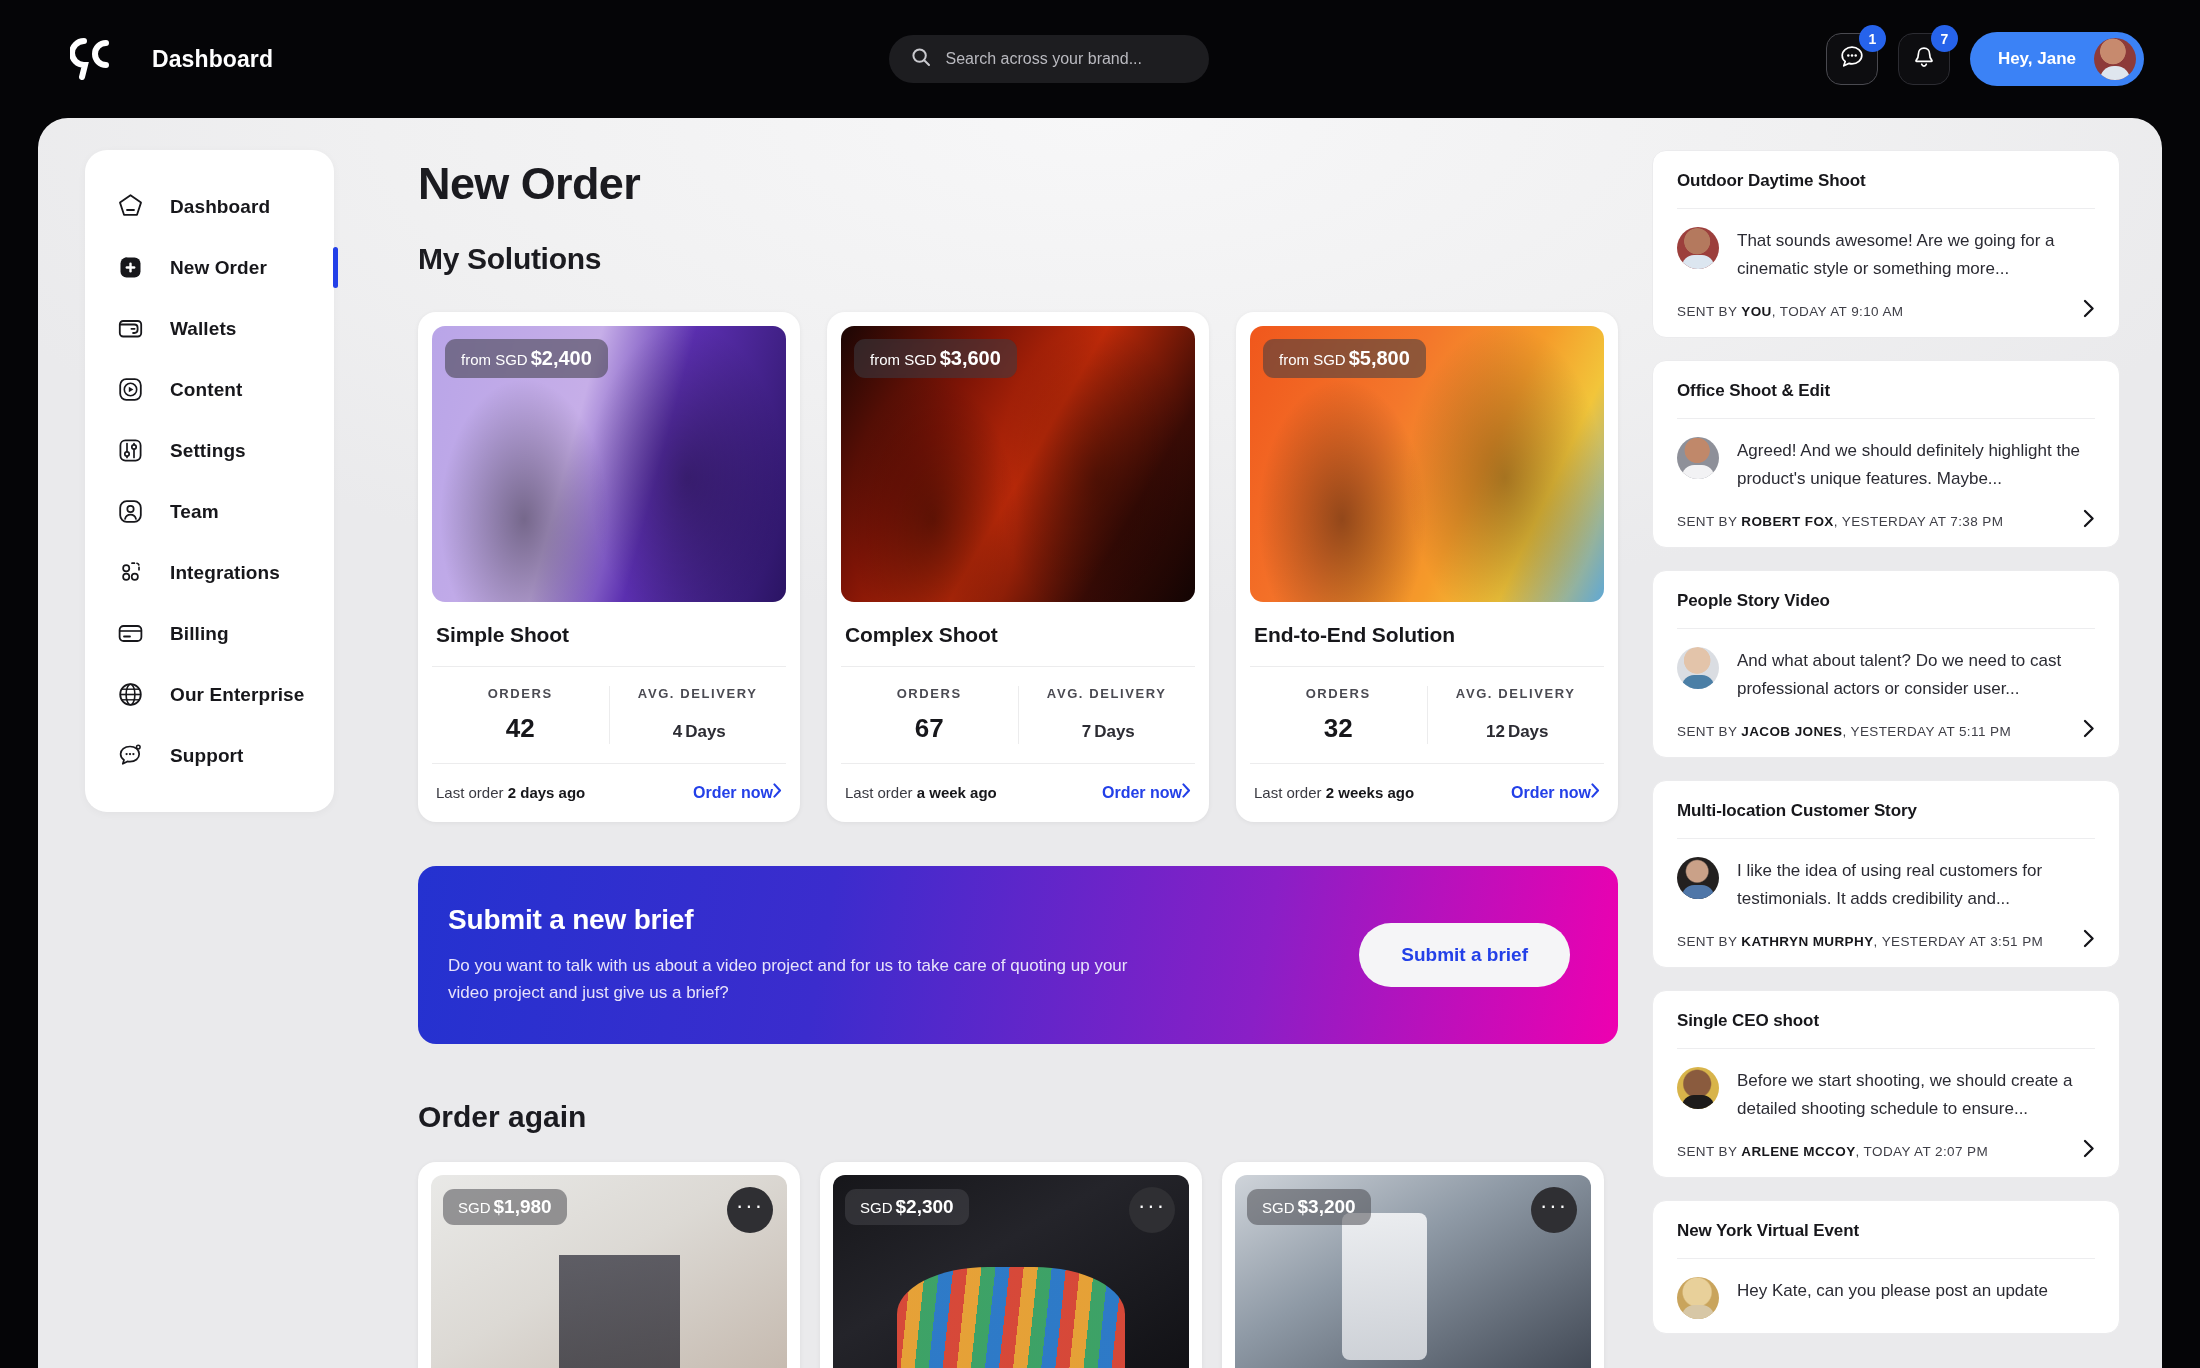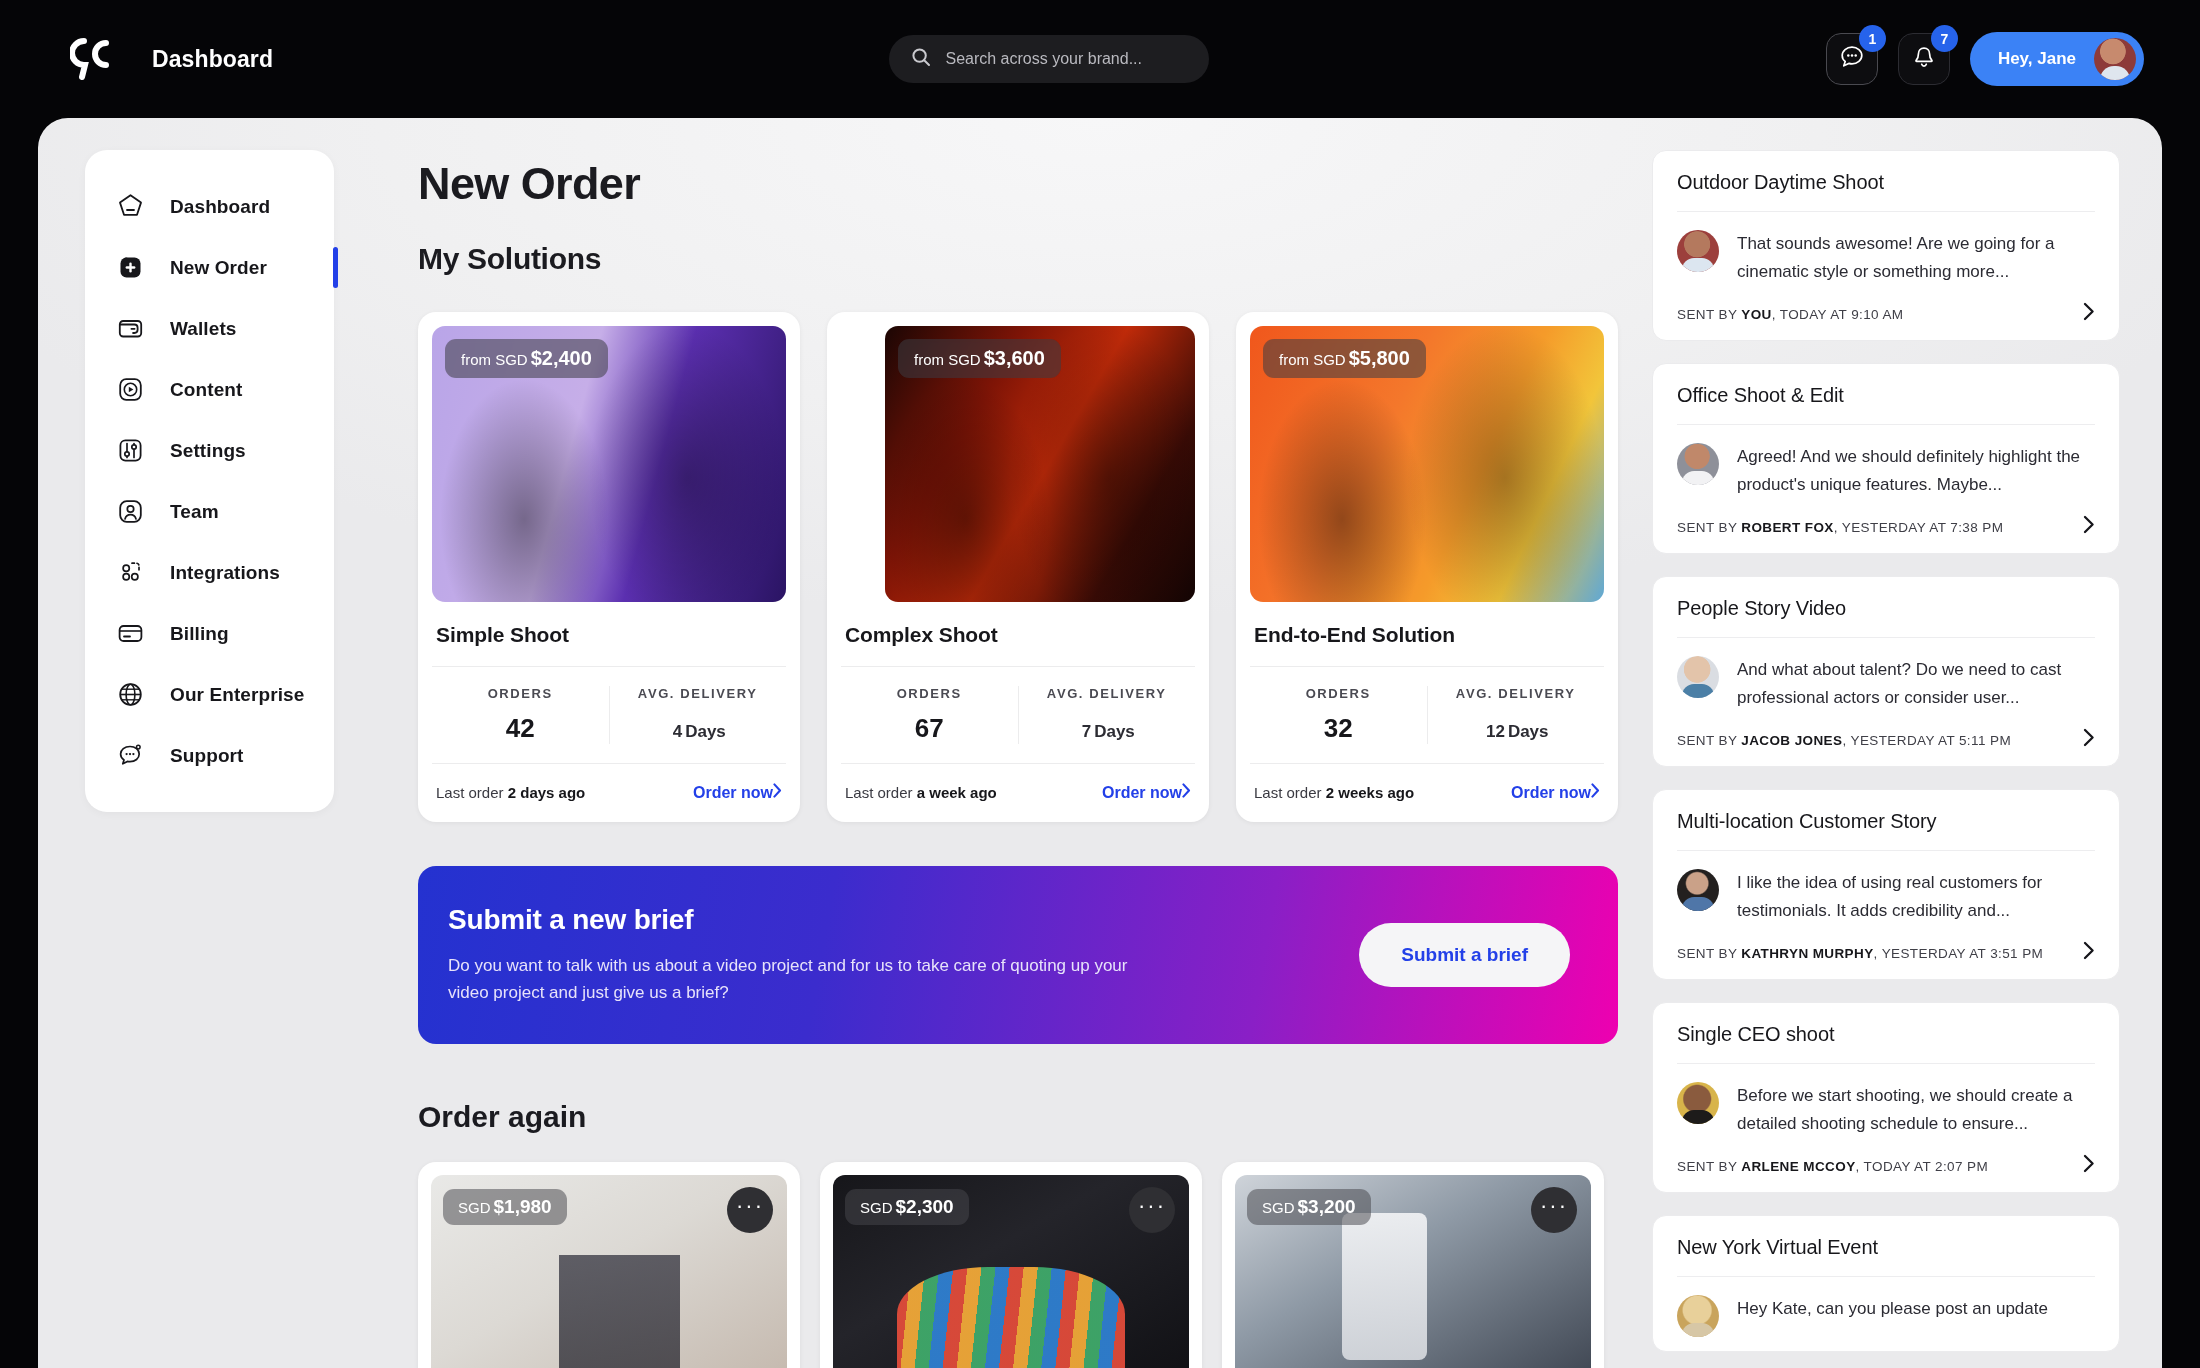--- a/index.html
+++ b/index.html
@@ -112,21 +112,21 @@
     padding: 14px 14px 0 14px;
     box-shadow: 0 1px 5px rgba(0,0,0,.06);
     display: flex; flex-direction: column;
   }
   .sol-thumb {
     height: 276px; border-radius: 13px; position: relative; overflow: hidden;
   }
   .t1 { background:
       linear-gradient(105deg,#b9a5e8 0%,#c6aee8 40%,#5b2fb0 62%,#2a1463 100%); }
   .t2 { background:
-      linear-gradient(120deg,#1b0604 0%,#7e1406 30%,#c02a09 52%,#3a0b05 78%,#120403 100%); margin-left: 44px; }
+      linear-gradient(120deg,#1b0604 0%,#7e1406 30%,#c02a09 52%,#3a0b05 78%,#120403 100%); }
   .t3 { background:
       linear-gradient(115deg,#f0571c 0%,#f4772b 38%,#f59b2a 62%,#f2c53a 78%,#5fa8d6 100%); }
   .t1::after, .t2::after, .t3::after {
     content:""; position:absolute; inset:0;
     background:
       radial-gradient(120px 200px at 26% 70%, rgba(0,0,0,.40), transparent 70%),
       radial-gradient(140px 220px at 72% 55%, rgba(0,0,0,.32), transparent 70%);
   }
   .price-chip {
     position: absolute; left: 13px; top: 13px; z-index: 3;
@@ -217,21 +217,21 @@
     display: flex; align-items: center; justify-content: center;
     font-size: 22px; letter-spacing: 2px; cursor: pointer; padding-bottom: 9px;
   }
 
   
   .right { position: absolute; right: 42px; top: 32px; width: 468px; }
   .msg-card {
     background: #fff; border: 1px solid #ebebed; border-radius: 14px;
     padding: 20px 24px 14px 24px; margin-bottom: 22px;
   }
-  .msg-title { font-size: 20px; font-weight: 400; color: #17171b; letter-spacing: -.1px; }
+  .msg-title { font-size: 17px; font-weight: 700; color: #17171b; letter-spacing: -.1px; }
   .msg-sep { height: 1px; background: #ededef; margin: 17px 0 18px 0; }
   .msg-body { display: flex; gap: 18px; align-items: flex-start; }
   .mini-av {
     width: 42px; height: 42px; border-radius: 50%; flex: 0 0 auto; overflow: hidden;
     position: relative;
   }
   .mini-av::after {
     content:""; position:absolute; left:5px; bottom:0; width:32px; height:14px;
     border-radius: 12px 12px 0 0;
   }

